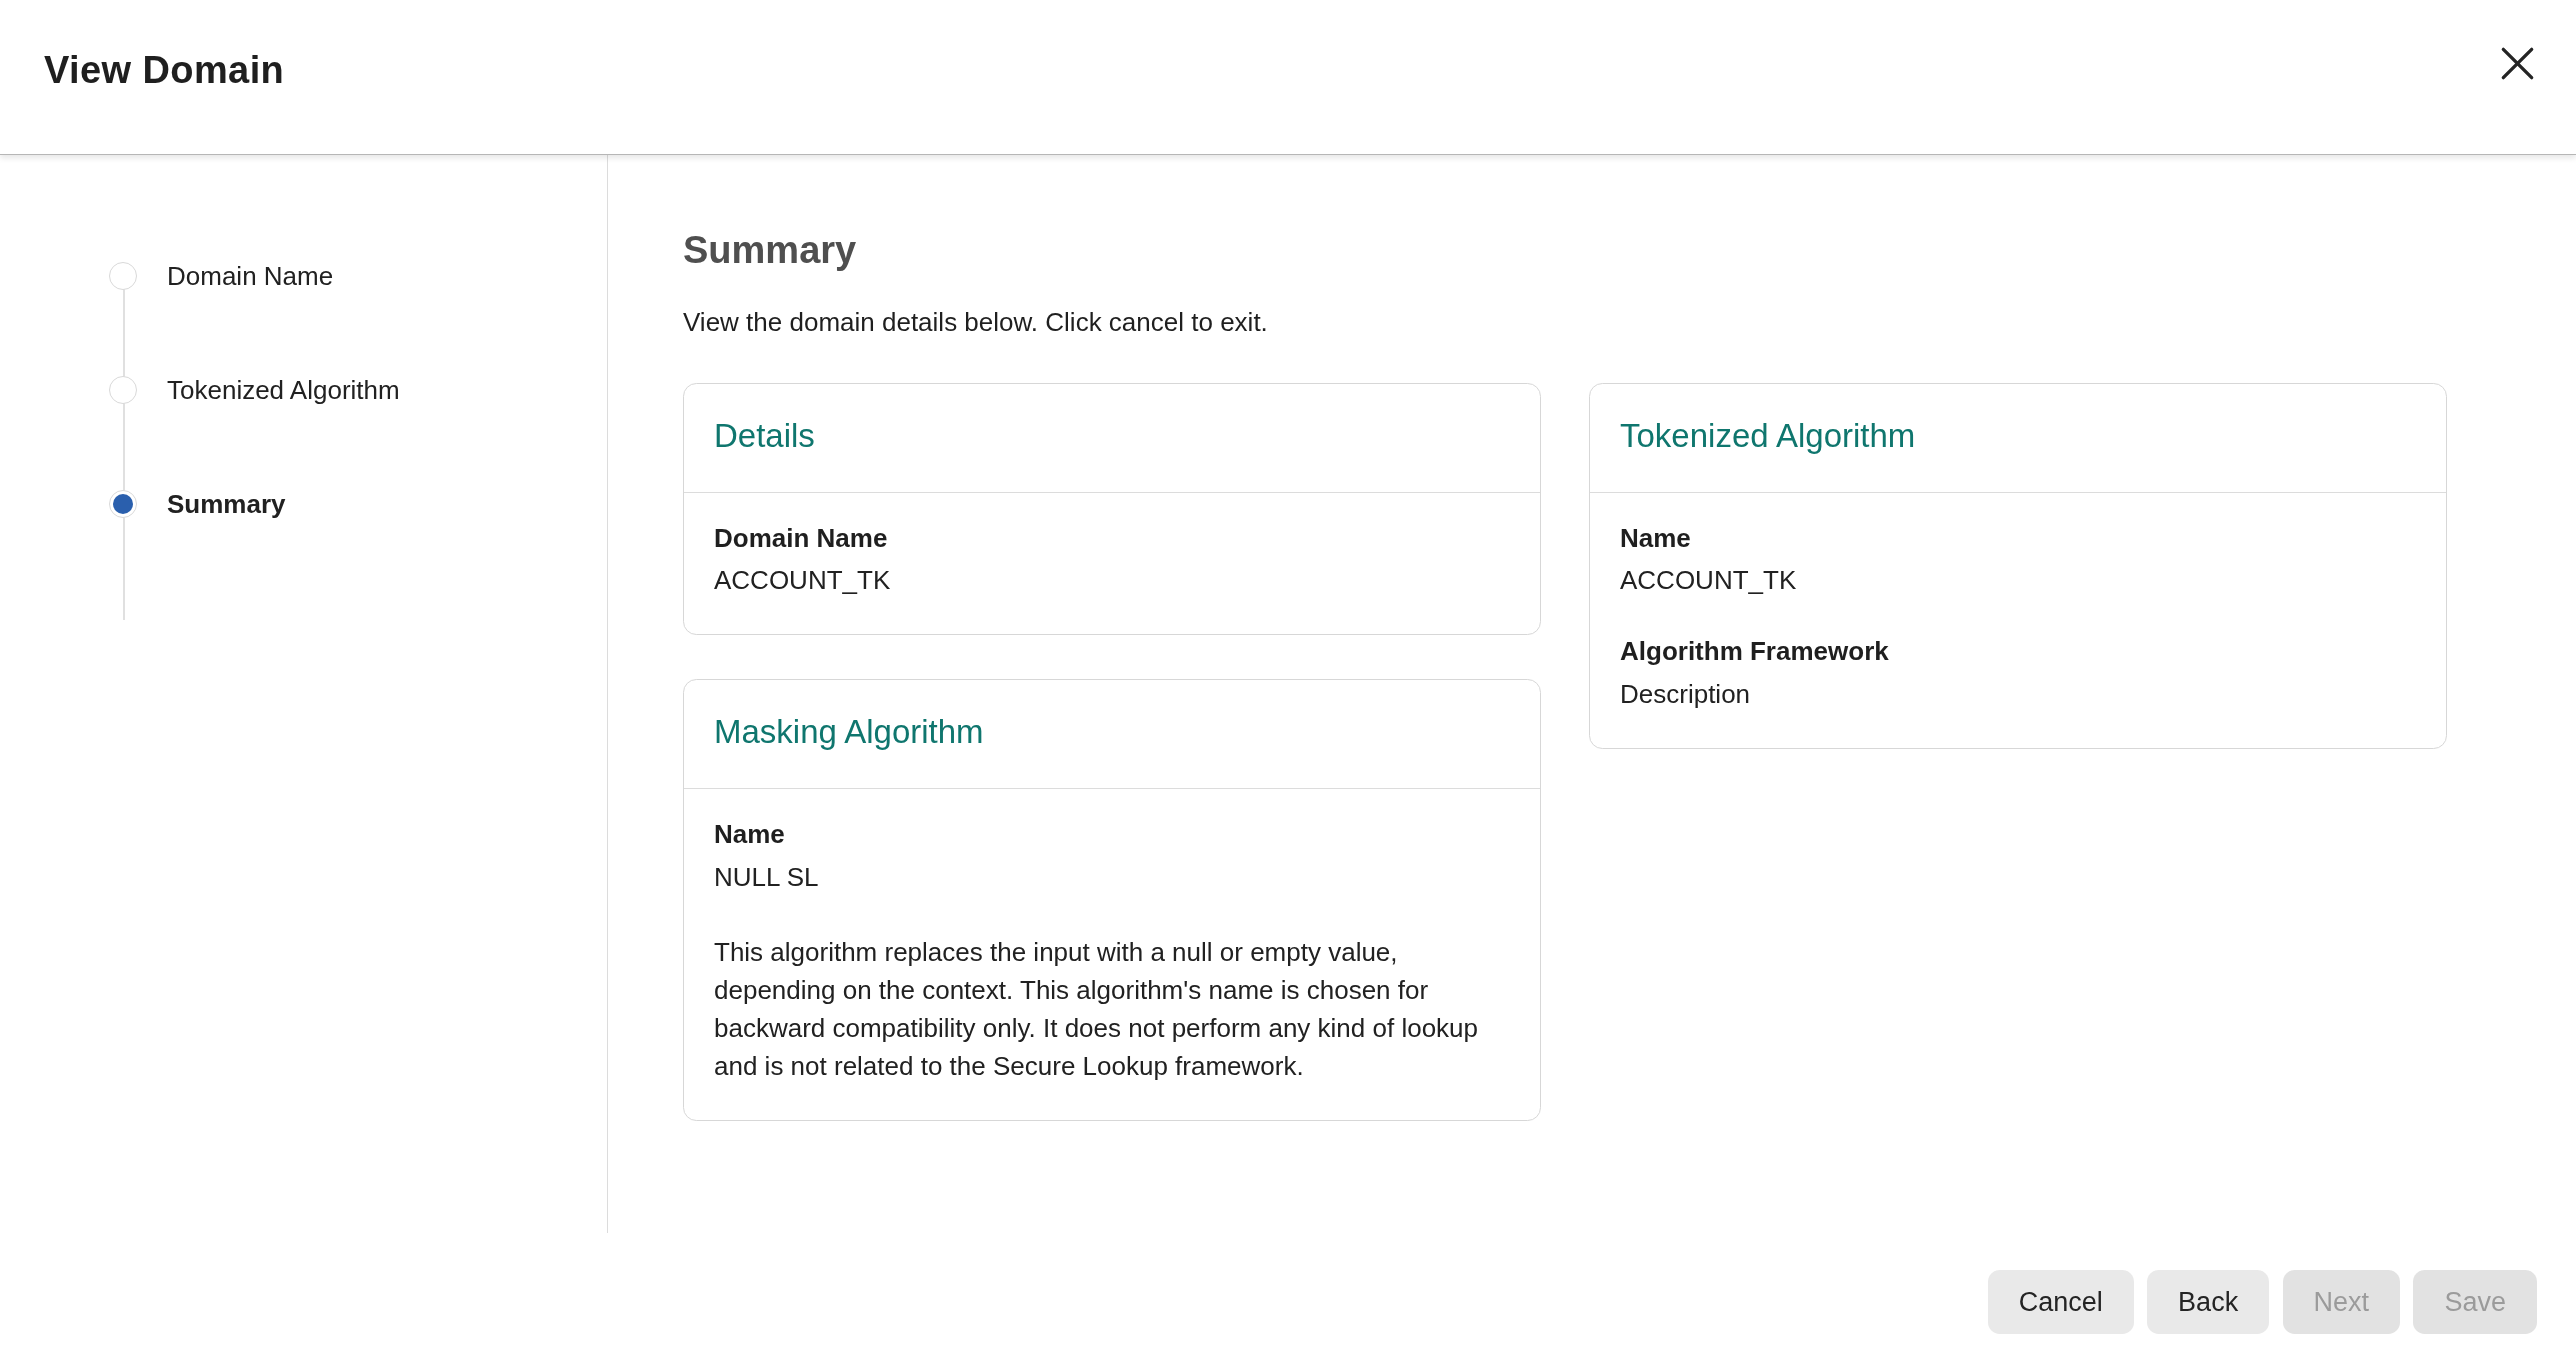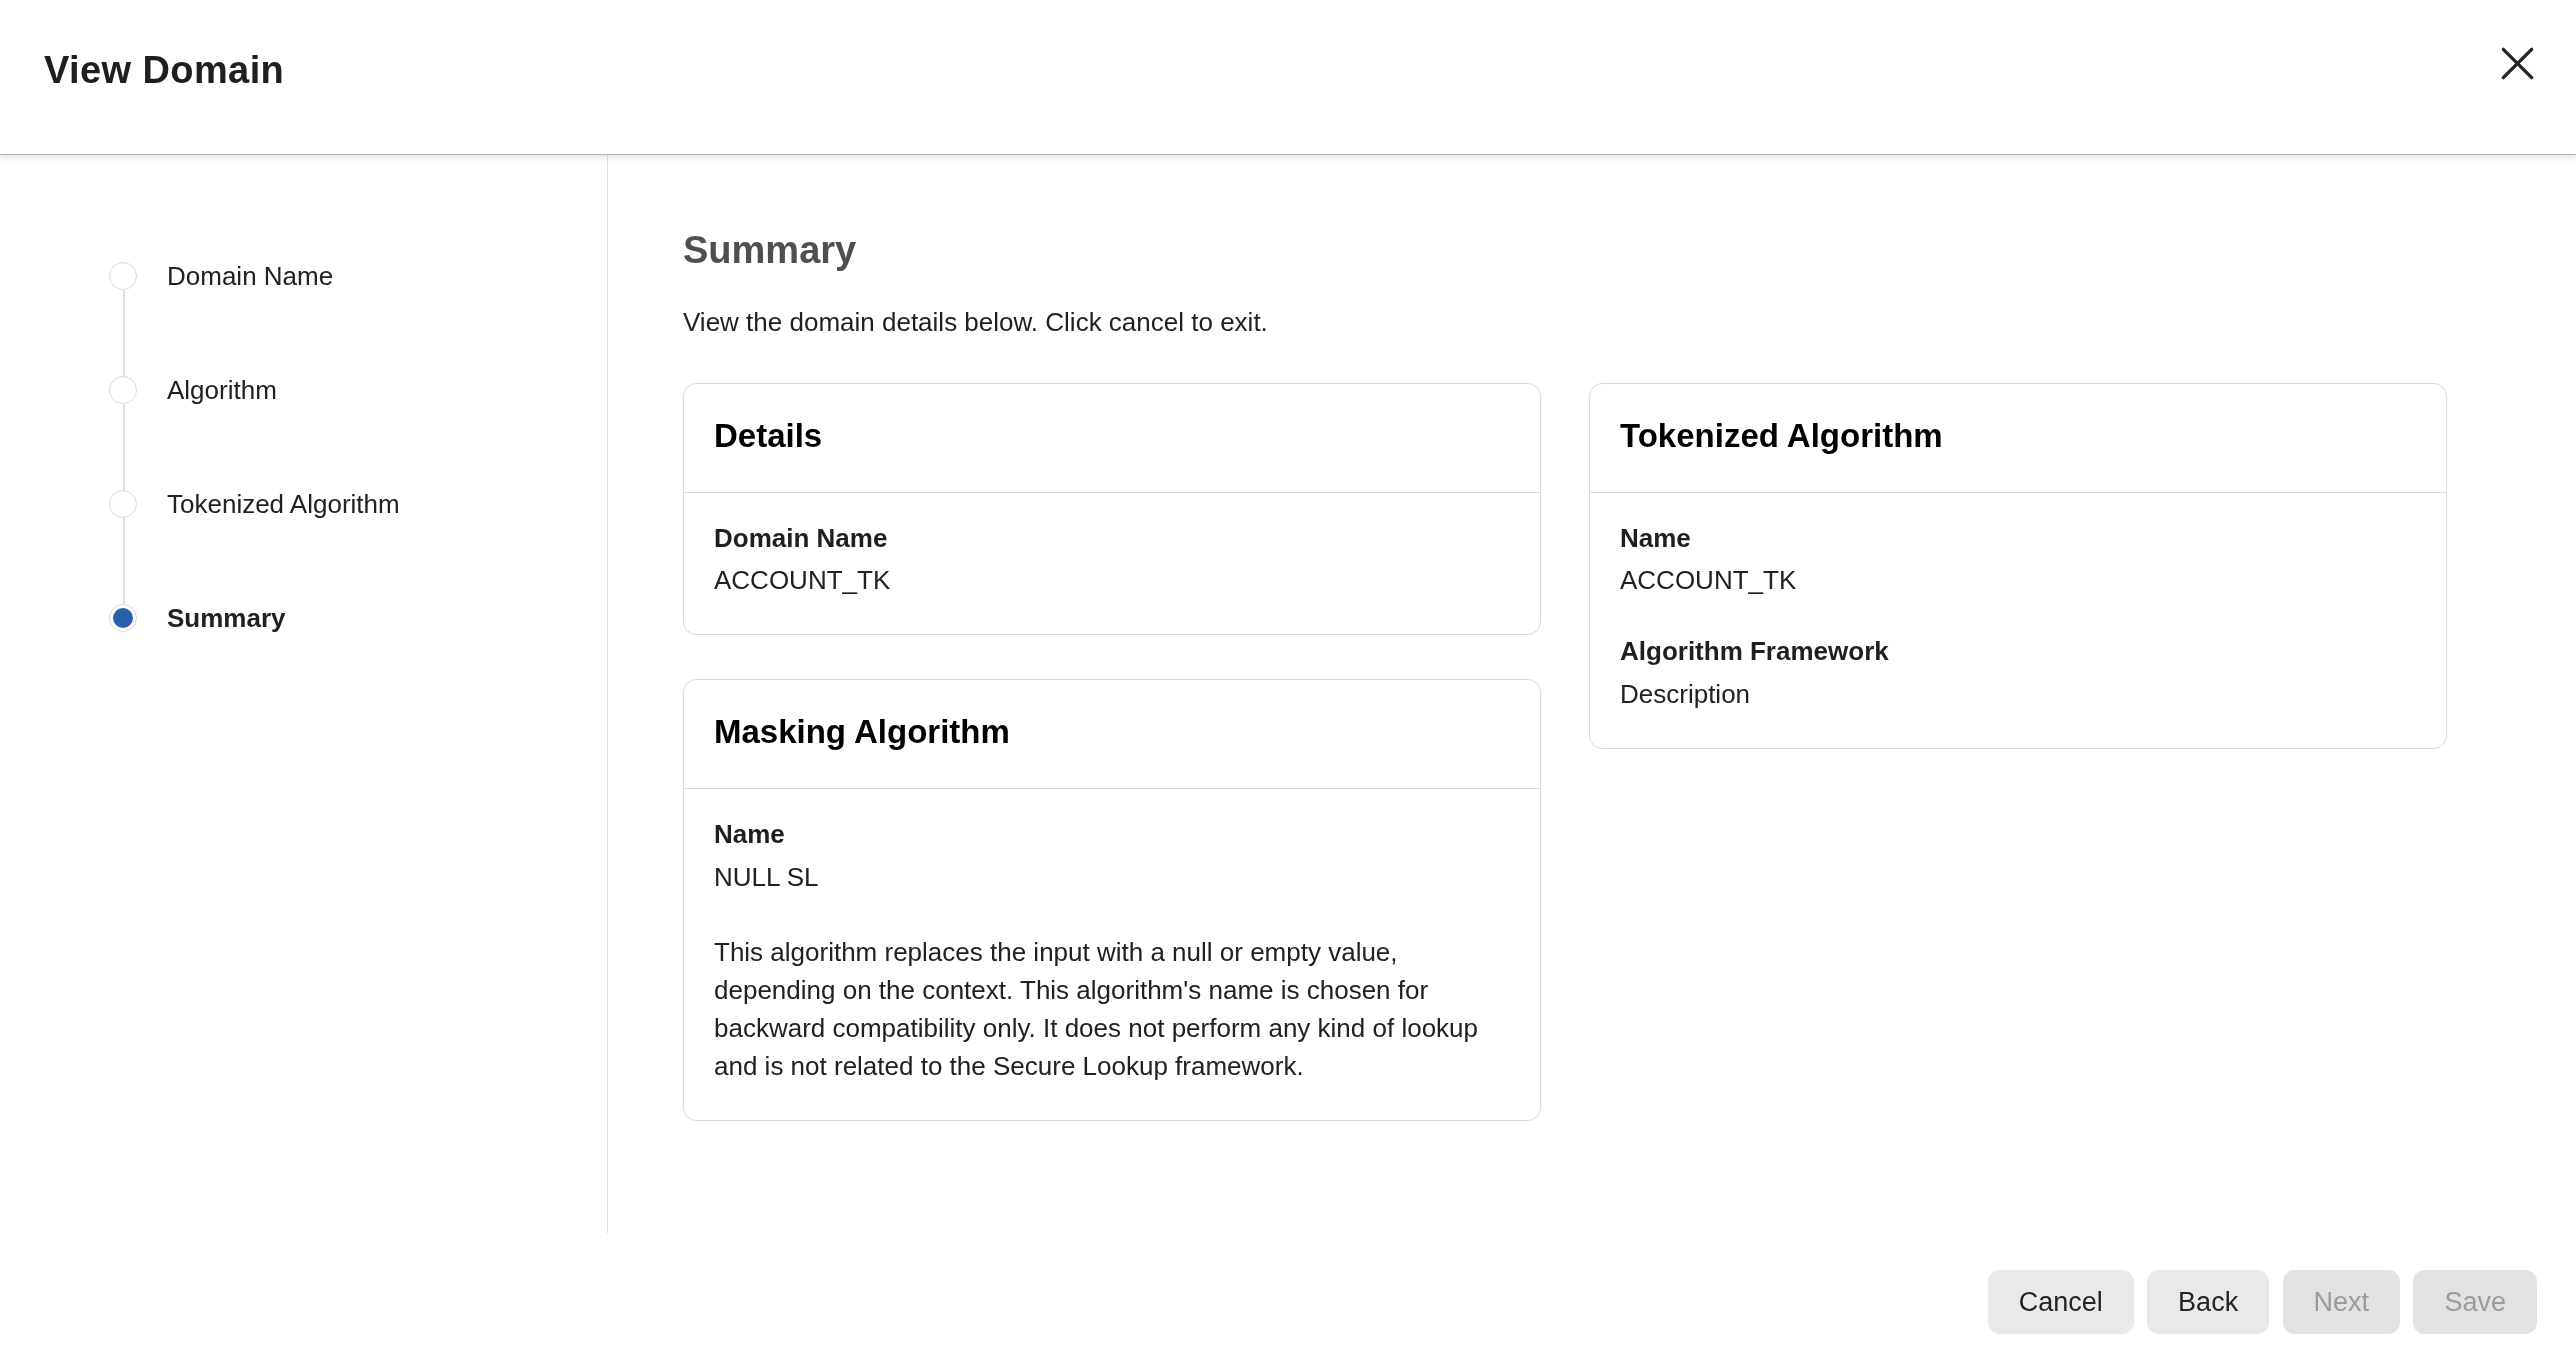--- a/index.html
+++ b/index.html
@@ -103,21 +103,21 @@
     border: 1.7px solid #d7d7d7;
     border-radius: 13.4px;
     background: #fff;
     overflow: hidden;
   }
   .card-header {
     padding: 33px 30px 37px 30px;
     border-bottom: 1.7px solid #dcdcdc;
   }
   .card-title {
-    font-size: 33px; font-weight: bold; color: #000000;
+    font-size: 33px; font-weight: normal; color: #0f766e;
   }
   .card-body { padding: 30px 30px 35px 30px; }
   .field { margin-bottom: 37px; }
   .field:last-child { margin-bottom: 0; }
   .field-label {
     font-size: 26px; font-weight: bold; color: #1f1f1f;
     line-height: 30px;
     margin-bottom: 8.4px;
   }
   .field-value {
@@ -166,24 +166,20 @@
 
     <div class="stepper-pane">
       <ul class="stepper">
         <div class="stepper-line"></div>
 
         <li class="step">
           <span class="step-circle"></span>
           <span class="step-label">Domain Name</span>
         </li>
 
-        <li class="step">
-          <span class="step-circle"></span>
-          <span class="step-label">Algorithm</span>
-        </li>
 
         <li class="step">
           <span class="step-circle"></span>
           <span class="step-label">Tokenized Algorithm</span>
         </li>
 
         <li class="step active">
           <span class="step-circle">
               <span class="dot"></span>
             </span>

